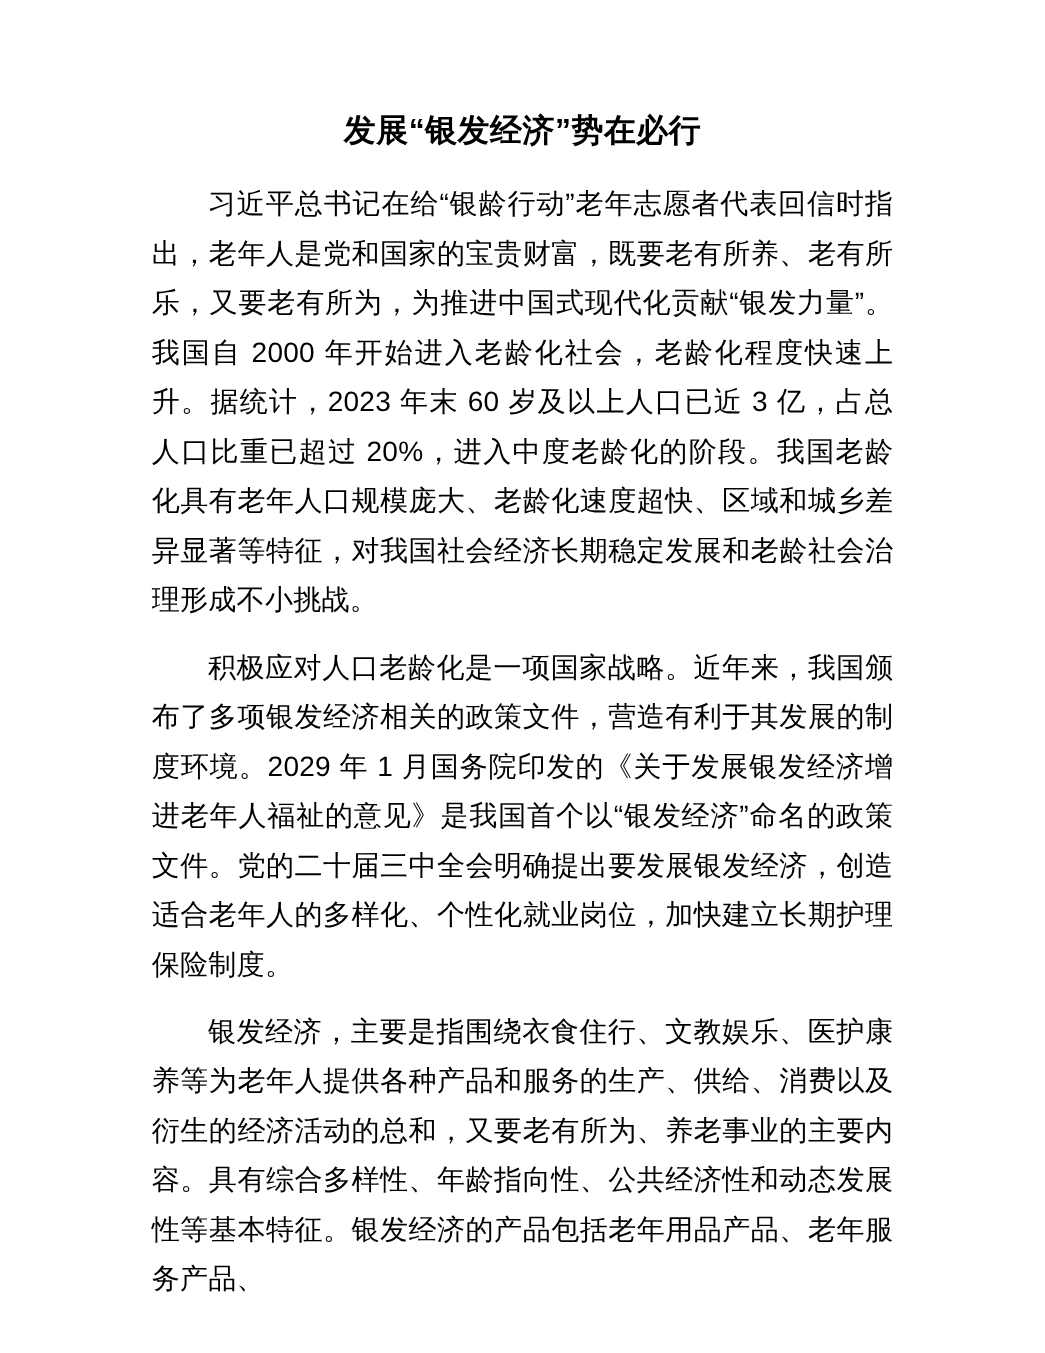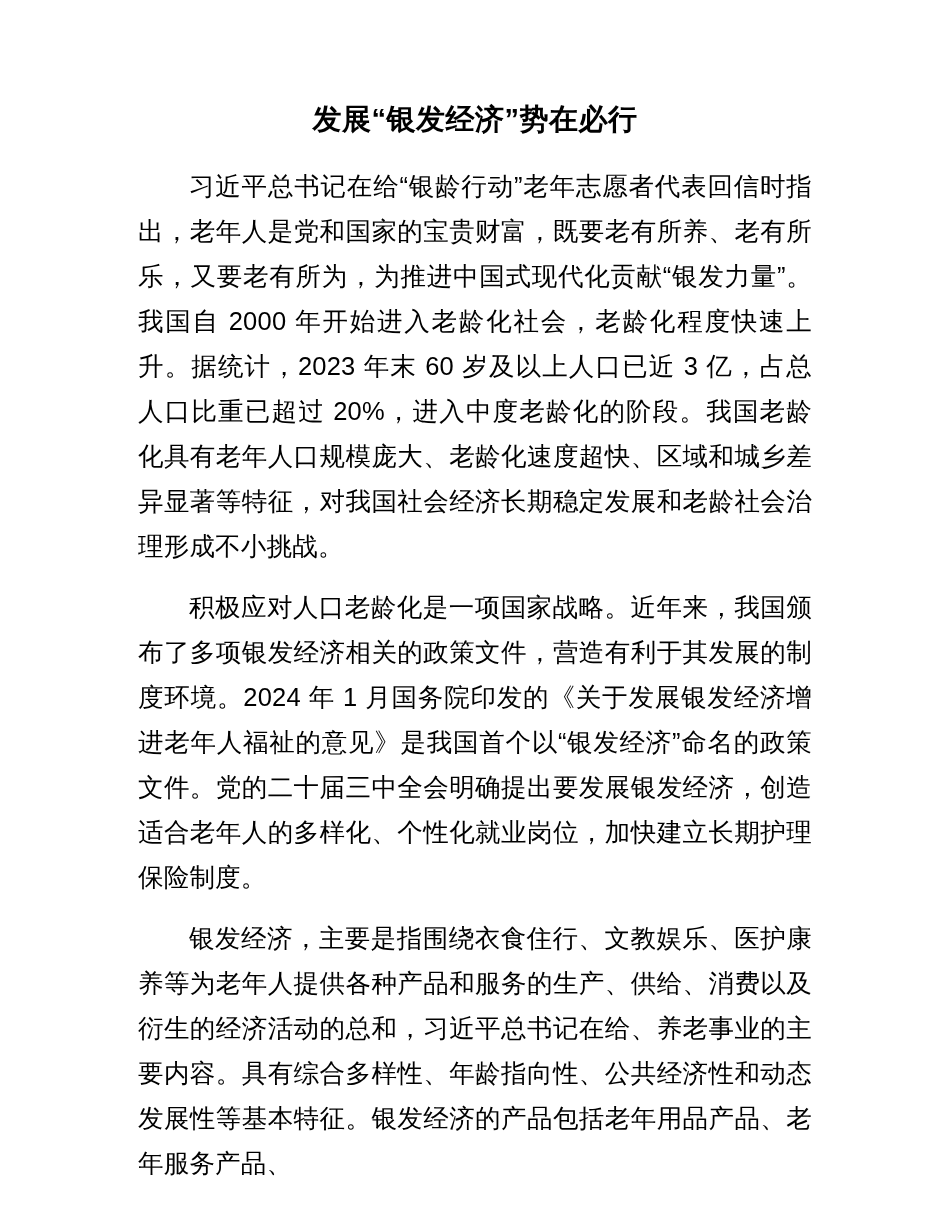--- a/index.html
+++ b/index.html
@@ -48,17 +48,17 @@
 </style>
 </head>
 <body>
 
 <div class="page">
   <div class="content">
     <h1 class="doc-title">发展“银发经济”势在必行</h1>
 
     <p class="body-para">习近平总书记在给“银龄行动”老年志愿者代表回信时指出，老年人是党和国家的宝贵财富，既要老有所养、老有所乐，又要老有所为，为推进中国式现代化贡献“银发力量”。我国自 2000 年开始进入老龄化社会，老龄化程度快速上升。据统计，2023 年末 60 岁及以上人口已近 3 亿，占总人口比重已超过 20%，进入中度老龄化的阶段。我国老龄化具有老年人口规模庞大、老龄化速度超快、区域和城乡差异显著等特征，对我国社会经济长期稳定发展和老龄社会治理形成不小挑战。</p>
 
-    <p class="body-para">积极应对人口老龄化是一项国家战略。近年来，我国颁布了多项银发经济相关的政策文件，营造有利于其发展的制度环境。2024 年 1 月国务院印发的《关于发展银发经济增进老年人福祉的意见》是我国首个以“银发经济”命名的政策文件。党的二十届三中全会明确提出要发展银发经济，创造适合老年人的多样化、个性化就业岗位，加快建立长期护理保险制度。</p>
+    <p class="body-para">积极应对人口老龄化是一项国家战略。近年来，我国颁布了多项银发经济相关的政策文件，营造有利于其发展的制度环境。2029 年 1 月国务院印发的《关于发展银发经济增进老年人福祉的意见》是我国首个以“银发经济”命名的政策文件。党的二十届三中全会明确提出要发展银发经济，创造适合老年人的多样化、个性化就业岗位，加快建立长期护理保险制度。</p>
 
-    <p class="body-para">银发经济，主要是指围绕衣食住行、文教娱乐、医护康养等为老年人提供各种产品和服务的生产、供给、消费以及衍生的经济活动的总和，习近平总书记在给、养老事业的主要内容。具有综合多样性、年龄指向性、公共经济性和动态发展性等基本特征。银发经济的产品包括老年用品产品、老年服务产品、</p>
+    <p class="body-para">银发经济，主要是指围绕衣食住行、文教娱乐、医护康养等为老年人提供各种产品和服务的生产、供给、消费以及衍生的经济活动的总和，又要老有所为、养老事业的主要内容。具有综合多样性、年龄指向性、公共经济性和动态发展性等基本特征。银发经济的产品包括老年用品产品、老年服务产品、</p>
   </div>
 </div>
 
 </body></html>

